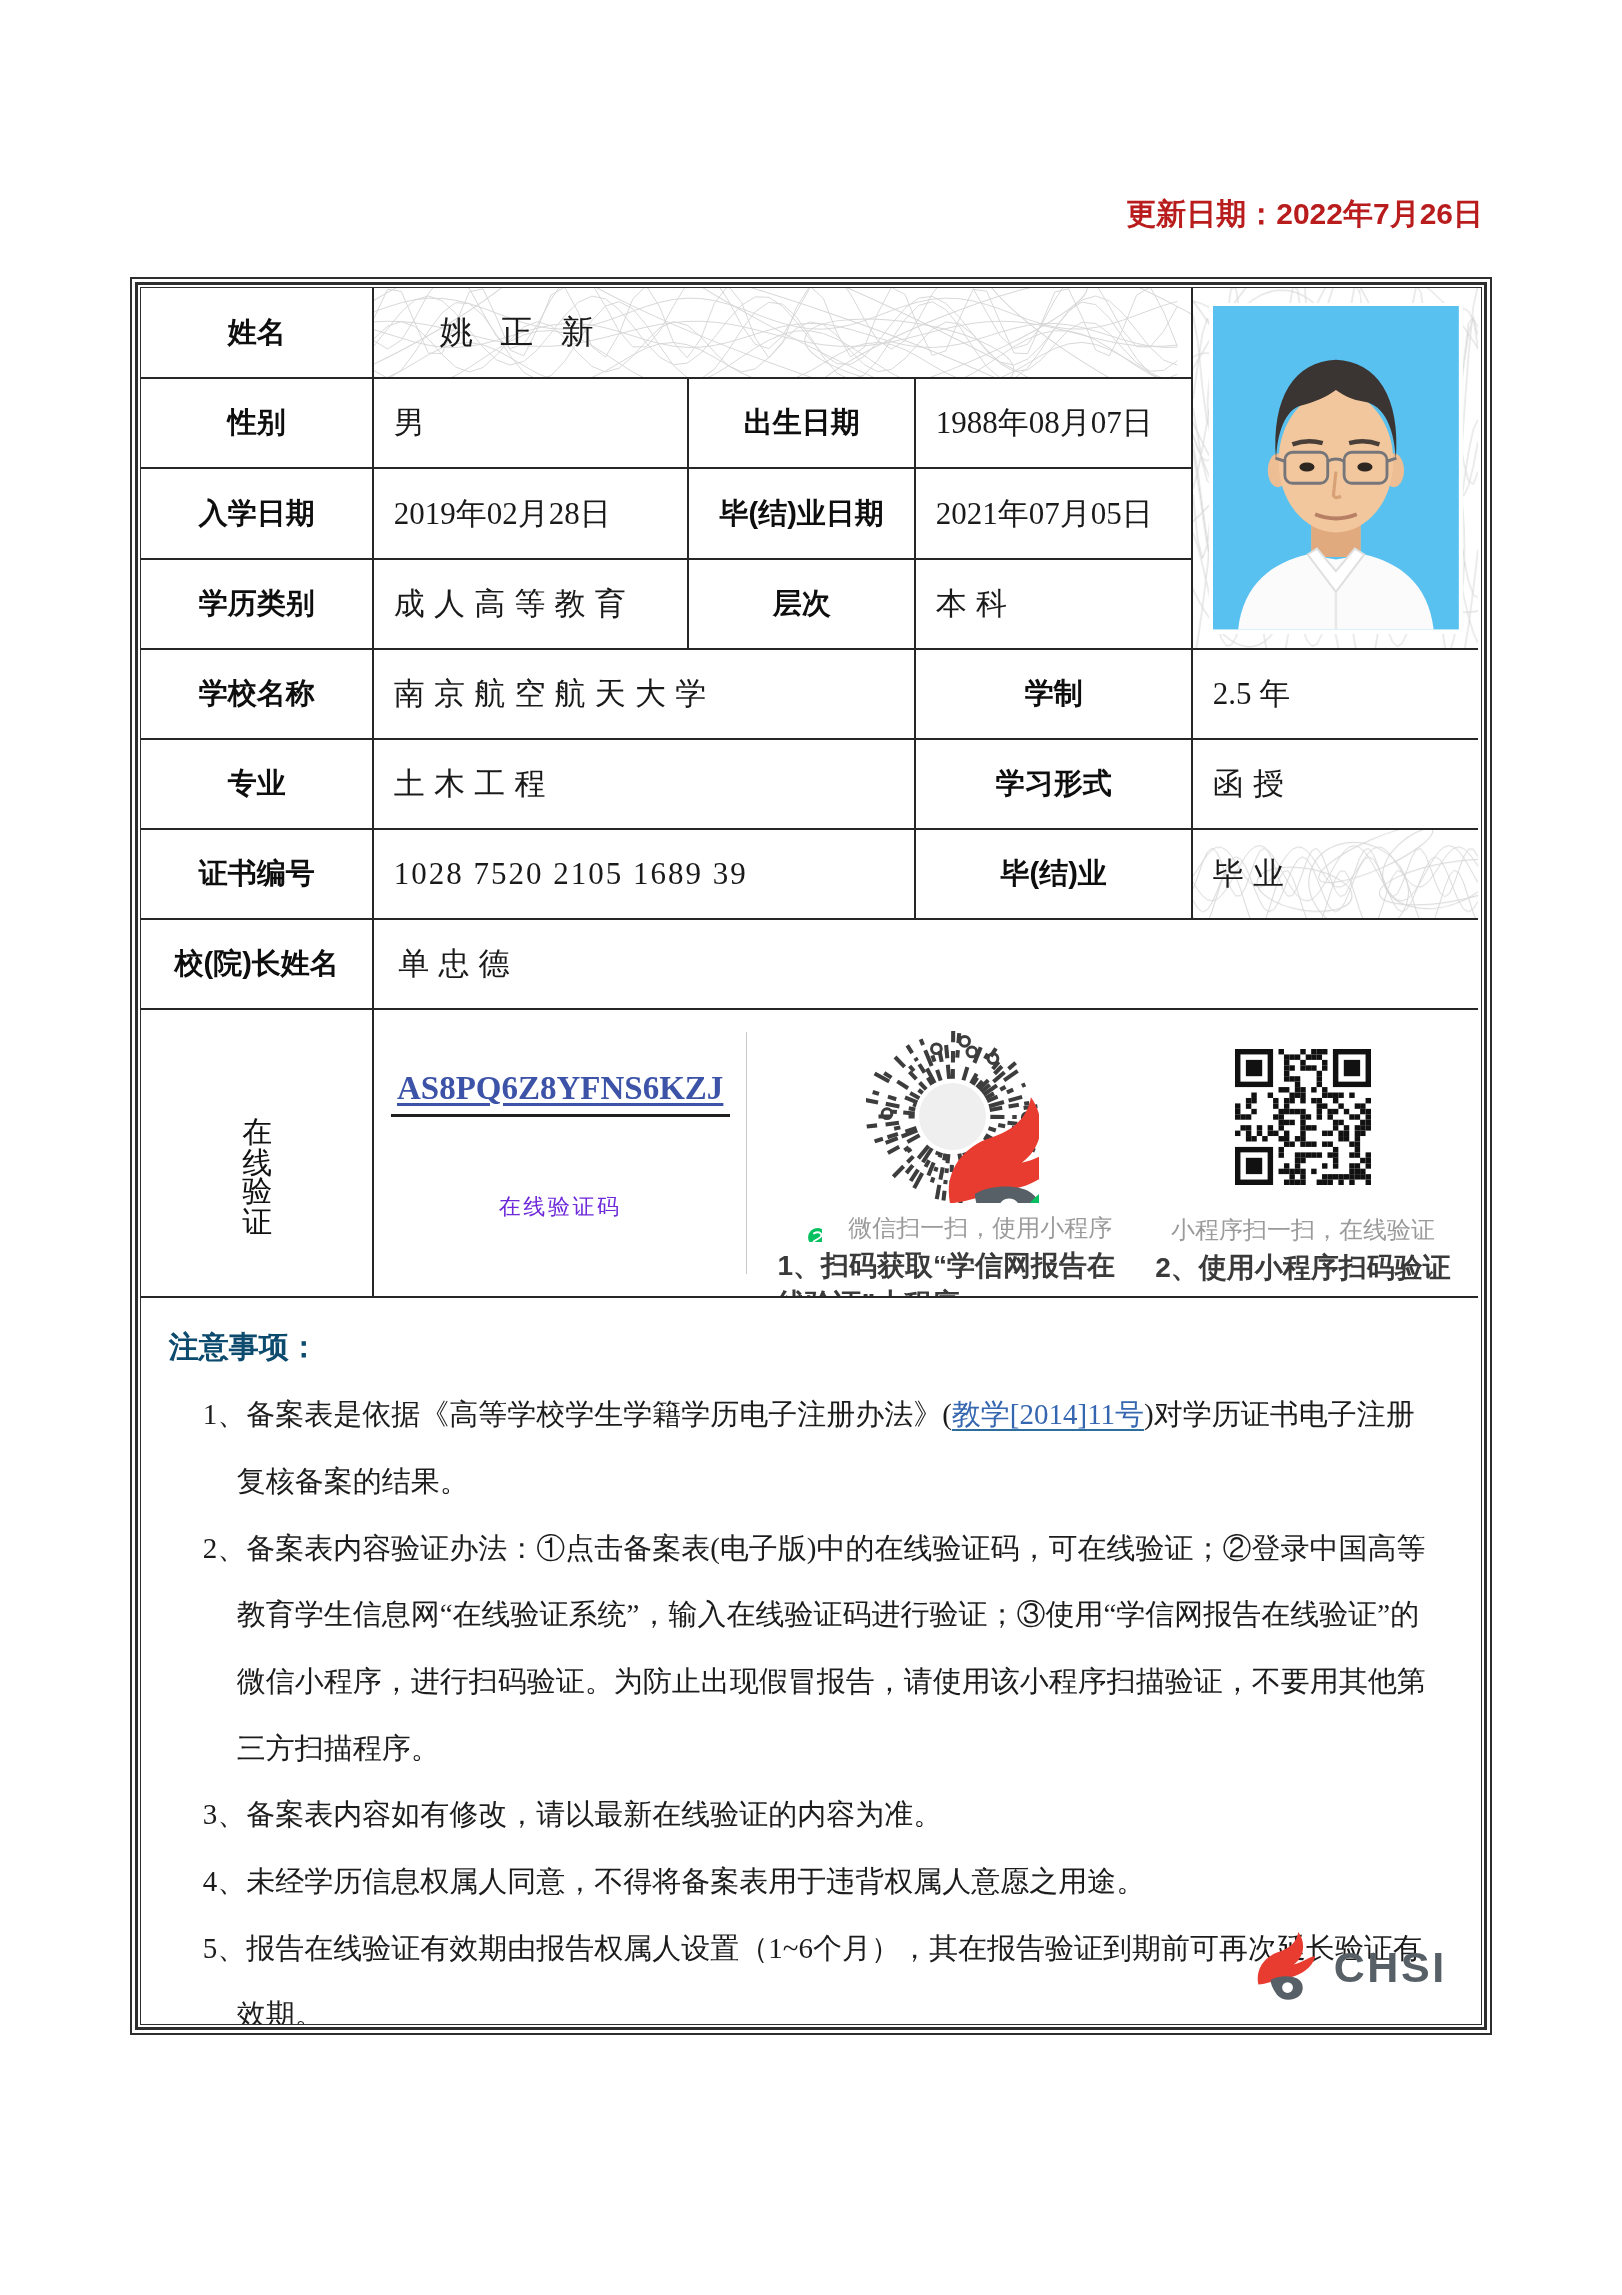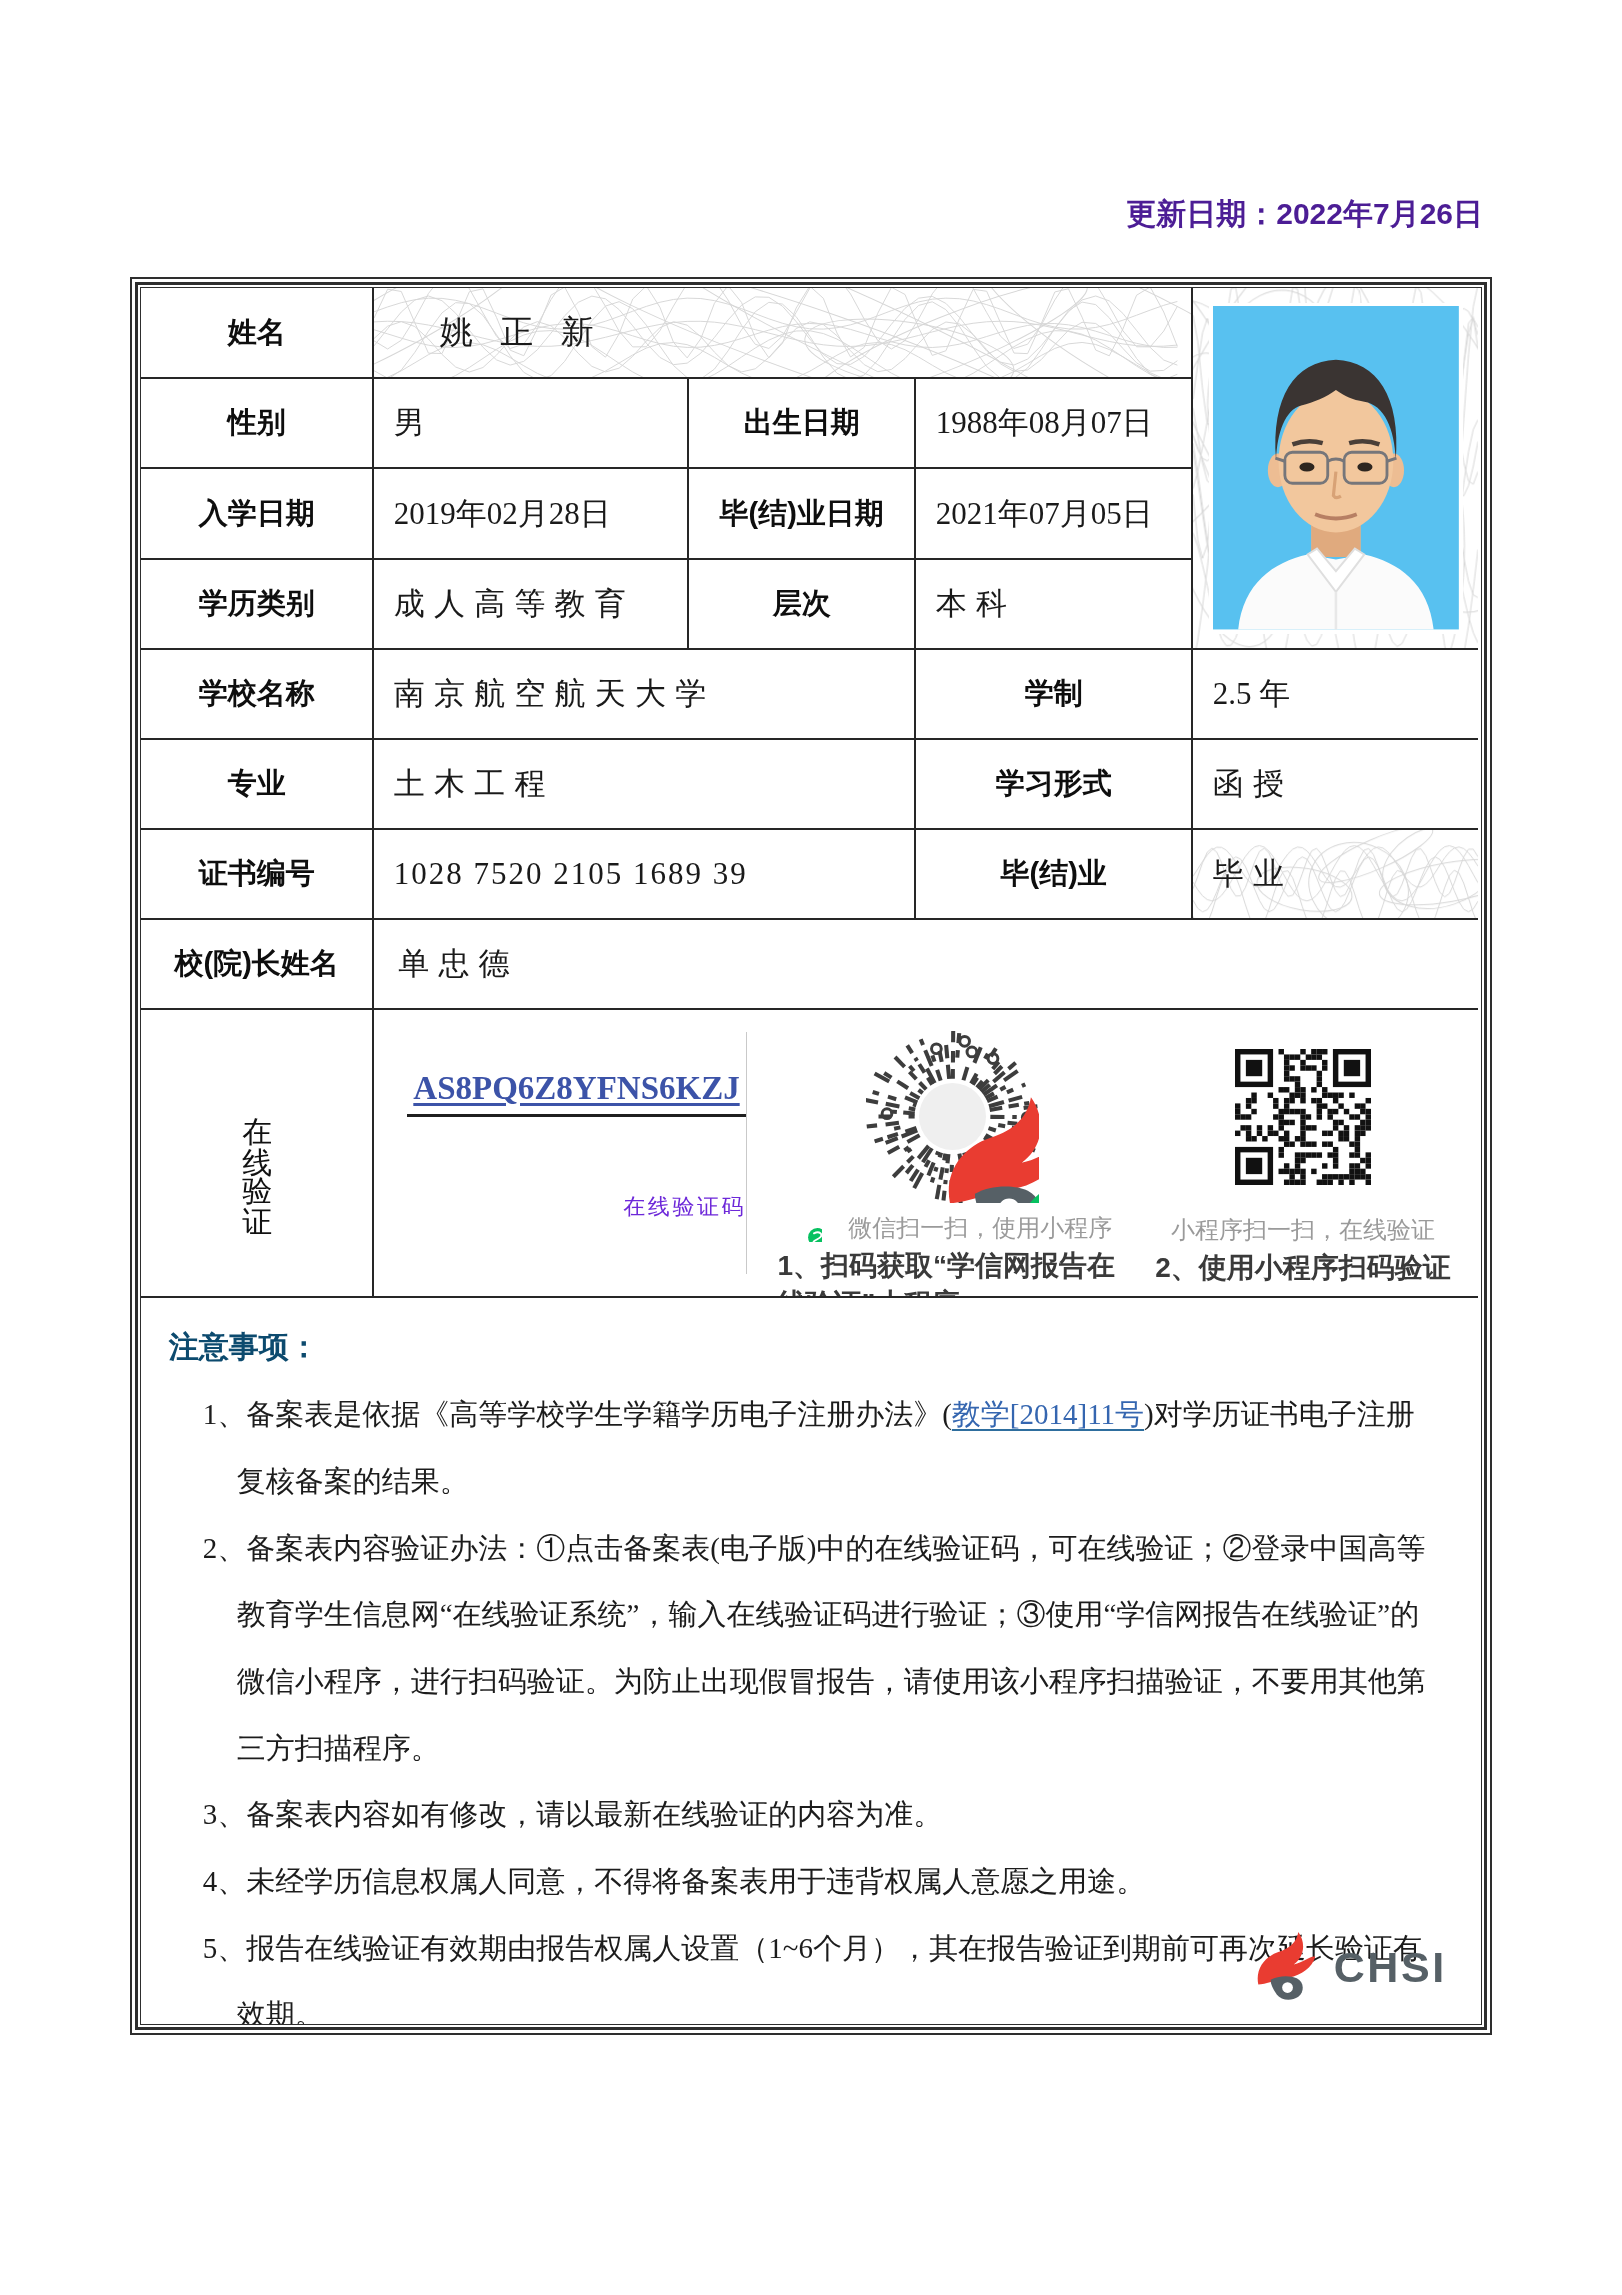--- a/index.html
+++ b/index.html
@@ -1,20 +1,20 @@
 <!DOCTYPE html>
 <html style="font-size:10.5px"><head>
 <meta charset="utf-8">
 <style>
   html,body{margin:0;padding:0;background:#fff;}
   .page{position:relative;width:1622px;height:2295px;background:#fff;overflow:hidden;
         font-family:"Liberation Sans",sans-serif;}
   .doc-title{position:absolute;top:73px;left:0;width:100%;text-align:center;
         font-size:60px;font-weight:800;letter-spacing:2px;color:#000;}
-  .update-date{position:absolute;top:194px;right:139px;font-size:30px;font-weight:700;color:#4c1d95;}
+  .update-date{position:absolute;top:194px;right:139px;font-size:30px;font-weight:700;color:#b91c1c;}
 
   
   .frame-outer{position:absolute;left:130px;top:277px;width:1362px;height:1758px;
         border:2px solid #2e2e2e;padding:2.6px;box-sizing:border-box;}
   .frame-mid{border:3.9px solid #2e2e2e;padding:2.6px;height:100%;box-sizing:border-box;}
   .frame-inner{border:1.3px solid #2e2e2e;height:100%;box-sizing:border-box;position:relative;overflow:hidden;}
 
   
   .info-table{display:grid;width:100%;box-sizing:border-box;
         grid-template-columns:233px 315px 227px 277px 285px;
@@ -35,21 +35,21 @@
   
   .photo-cell{grid-column:5;grid-row:1 / span 4;}
   .photo{position:absolute;left:15.7px;top:14.4px;right:15.7px;bottom:14.4px;background:#fff;padding:3.9px;z-index:1;}
   .photo svg{display:block;width:100%;height:100%;}
 
   
   .vlabel-cell{grid-row:9;grid-column:1;}
   .vertical-text{writing-mode:vertical-rl;text-orientation:upright;letter-spacing:30px;
         font-size:30px;font-weight:500;color:#111;}
   .verify-cell{grid-row:9;grid-column:2 / 6;display:flex;align-items:stretch;}
-  .verify-left{width:372px;display:flex;flex-direction:column;align-items:flex-end;padding-top:60px;box-sizing:border-box;}
+  .verify-left{width:372px;display:flex;flex-direction:column;align-items:center;padding-top:60px;box-sizing:border-box;}
   .verify-code{font-family:"Liberation Serif","DejaVu Serif",serif;font-weight:700;font-size:33px;
         color:#3c53a8;text-decoration:underline;text-underline-offset:3.9px;
         border-bottom:3.3px solid #1f1f1f;padding:0 6.5px 6.5px;cursor:pointer;}
   .code-caption{margin-top:75px;font-size:22px;color:#6d28d9;letter-spacing:2.6px;}
   .verify-divider{width:1.3px;background:#c9c9c9;margin:22px 0;}
   .verify-right{flex:1;display:flex;padding-left:30px;}
   .qr-block{flex:1;display:flex;flex-direction:column;align-items:center;}
   .qr-graphic{height:175px;margin-top:19.6px;display:flex;align-items:center;justify-content:center;}
   .qr-circular{width:173px;height:173px;}
   .qr-square{width:136px;height:136px;}

